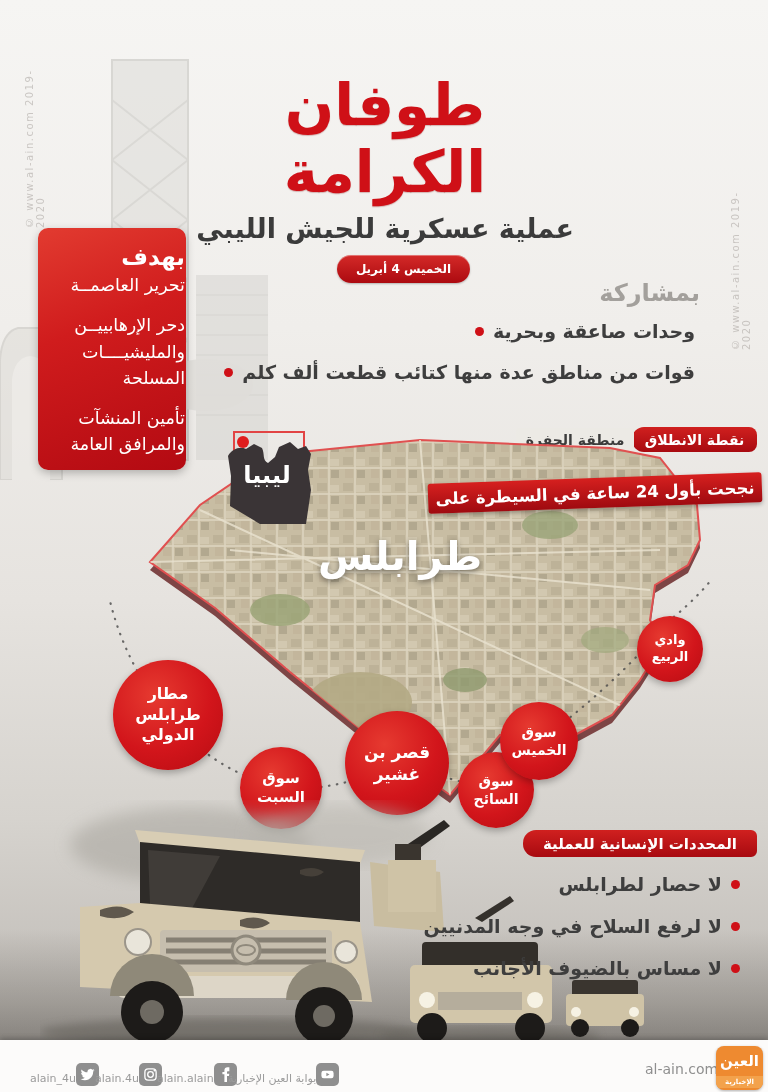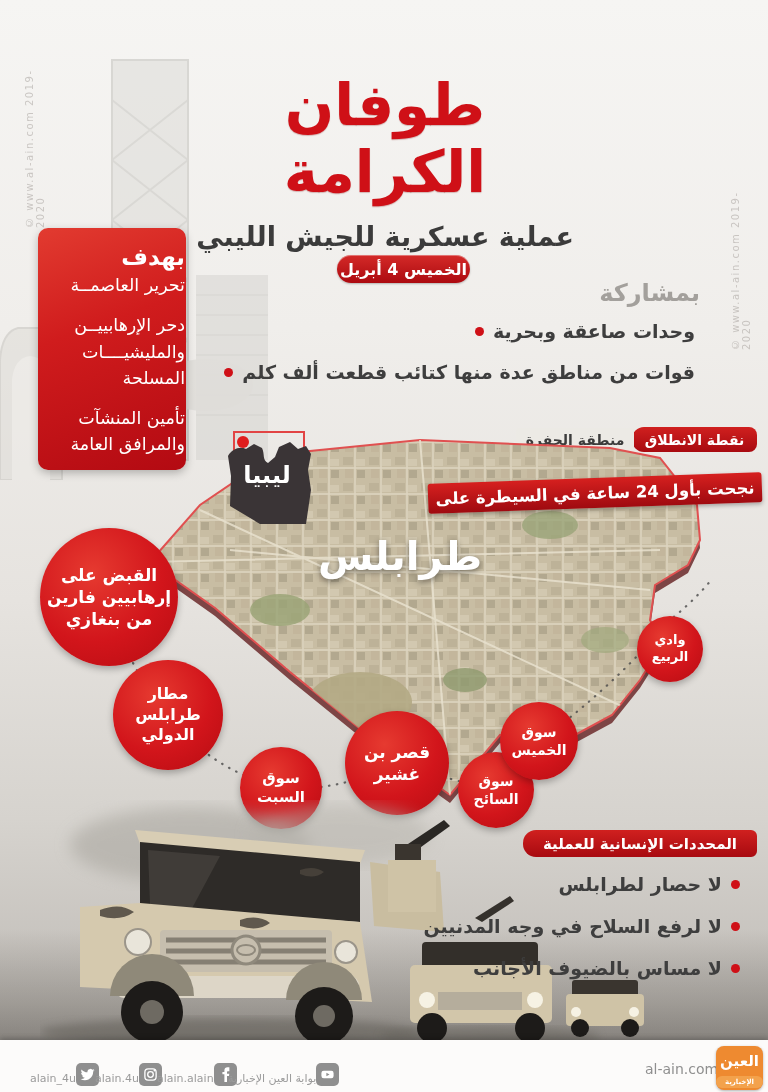--- a/index.html
+++ b/index.html
@@ -11,24 +11,24 @@
     direction:rtl;
   }
   .abs{ position:absolute; }
   
   .wm{ color:rgba(150,145,140,.45); font-size:10px; letter-spacing:1.5px;
        writing-mode:vertical-rl; transform:rotate(180deg); direction:ltr; }
   
   .header{ left:185px; top:72px; width:400px; text-align:center; }
   .title{ color:#cf1017; font-size:58px; font-weight:bold; line-height:1.15;
           text-shadow:0 1px 1px rgba(120,0,0,.25); }
-  .subtitle{ color:#3b3b3b; font-size:27px; font-weight:bold; margin-top:16px; }
+  .subtitle{ color:#3b3b3b; font-size:27px; font-weight:bold; margin-top:8px; }
   .date-pill{ left:337px; top:255px; width:133px; height:28px; border-radius:14px;
     background:linear-gradient(180deg,#d42a28,#ac0a10); box-shadow:inset 0 1px 0 rgba(255,255,255,.35), 0 1px 2px rgba(0,0,0,.25);
-    color:#fff; font-size:16px; font-weight:bold; display:flex; align-items:center; justify-content:center; }
+    color:#fff; font-size:12px; font-weight:bold; display:flex; align-items:center; justify-content:center; }
   
   .objbox{ left:38px; top:228px; width:148px; height:242px; border-radius:10px;
     background:linear-gradient(160deg,#e23b30 0%,#d01c1d 40%,#b30a12 100%);
     box-shadow:0 3px 8px rgba(0,0,0,.25);
     color:#fff; padding:16px 1px; text-align:right; }
   .objbox .h{ font-size:23px; font-weight:bold; margin-bottom:2px; }
   .objbox .it{ font-size:17.5px; line-height:1.5; margin-bottom:14px; }
   
   .part-h{ right:68px; top:279px; color:#a3a09c; font-size:24px; font-weight:bold; }
   .p-item{ display:flex; align-items:center; gap:9px; }
@@ -83,21 +83,21 @@
     box-shadow:0 -2px 5px rgba(0,0,0,.22); }
   .soc{ position:absolute; display:flex; align-items:flex-end; top:1063px; }
   .soc .sq{ width:23px; height:23px; border-radius:5px; background:#8f8f8f;
     display:flex; align-items:center; justify-content:center; }
   .soc .lbl{ color:#9b9b9b; font-size:11px; direction:ltr; padding-bottom:1px; }
   .soc .lbl.ar{ direction:rtl; }
   .site{ left:645px; top:1061px; color:#8f8f8f; font-size:14px; direction:ltr; }
   .logo{ left:716px; top:1046px; width:47px; height:44px; border-radius:8px; overflow:hidden;
     background:#ee8a30; box-shadow:0 1px 3px rgba(0,0,0,.3); text-align:center; }
   .logo .t{ color:#fff; font-size:15px; font-weight:bold; line-height:30px; }
-  .logo .band{ background:#f3a24c; color:#fff; font-size:7px; line-height:12px; font-weight:bold;border-radius:6px; }
+  .logo .band{ background:#f3a24c; color:#fff; font-size:7px; line-height:12px; font-weight:bold; }
   svg{ display:block; }
 </style>
 </head>
 <body>
 
 <div class="stage">
 
   <div class="abs wm" style="left:24px; top:58px; height:170px;">© www.al-ain.com 2019-2020</div>
   <div class="abs wm" style="left:730px; top:180px; height:170px;">© www.al-ain.com 2019-2020</div>
 
@@ -187,21 +187,20 @@
     <path d="M10 22 C14 15 22 12 28 15 L36 10 L44 14 C47 20 44 26 50 29 L57 23 L61 13 L72 8
              L80 15 L88 12 L93 20 L90 36 L93 56 L88 90 L42 90 L12 72 L13 42 Z" fill="#3a3436"></path>
   </svg>
   <div class="abs libya-dot"></div>
   <div class="abs libya-label">ليبيا</div>
 
   <div class="abs city-label">طرابلس</div>
 
   <div class="abs ribbon">نجحت بأول 24 ساعة في السيطرة على</div>
 
-  <div class="abs circ c1">القبض على إرهابيين فارين من بنغازي</div>
   <div class="abs circ c2">مطار طرابلس الدولي</div>
   <div class="abs circ c3">سوق السبت</div>
   <div class="abs circ c4">قصر بن غشير</div>
   <div class="abs circ c5">سوق السائح</div>
   <div class="abs circ c6">سوق الخميس</div>
   <div class="abs circ c7">وادي الربيع</div>
 
   <div class="abs ground"></div>
   <svg class="abs" style="left:40px; top:800px;" width="620" height="245" viewBox="0 0 620 245">
     <defs>

